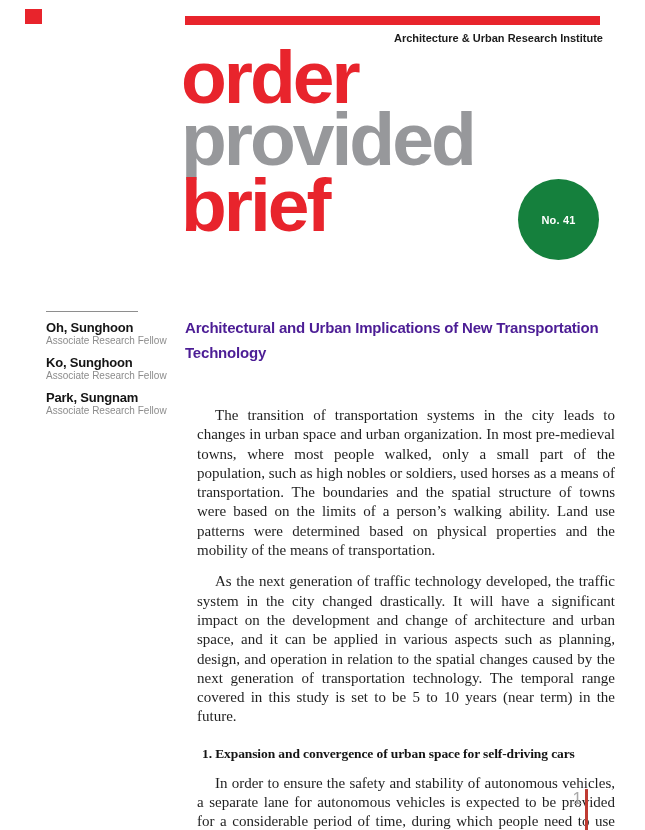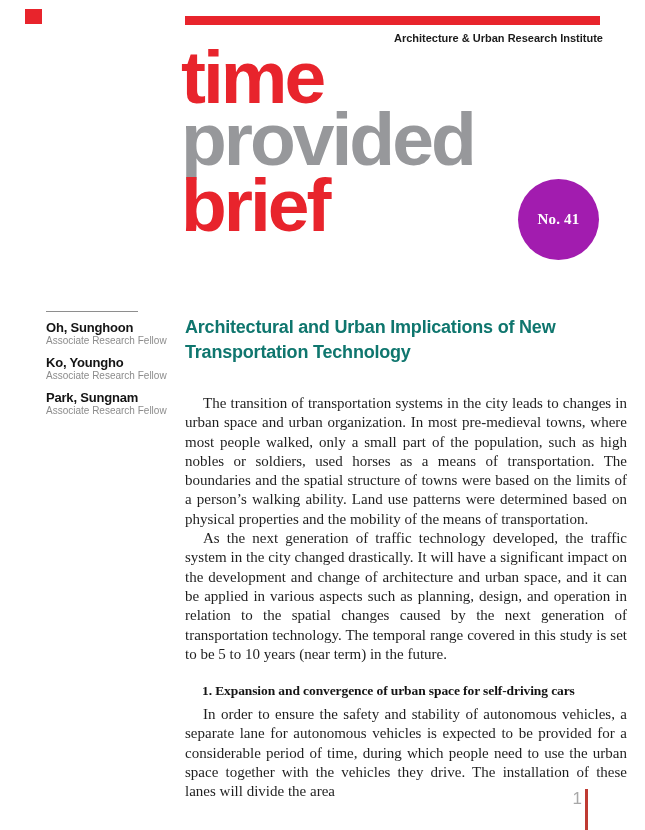--- a/index.html
+++ b/index.html
@@ -34,55 +34,54 @@
     font-weight: bold; font-size: 75px; line-height: 62px;
     letter-spacing: -3px;
   }
   .logo-auri     { top: 46px;  color: #e8242c; }
   .logo-research { top: 108px; color: #97989b; }
   .logo-brief    { top: 174px; color: #e8242c; }
   
   .issue-badge {
     position: absolute; left: 518px; top: 179px;
     width: 81px; height: 81px; border-radius: 50%;
-    background: #a21caf;
+    background: #15803d;
     display: flex; align-items: center; justify-content: center;
-    color: #ffffff; font-weight: bold; font-size: 15px;
+    color: #ffffff; font-weight: bold; font-size: 11px;
     letter-spacing: 0.2px;
-    font-family: Liberation Serif, serif;
   }
   
   .authors {
     position: absolute; left: 46px; top: 311px; width: 140px;
   }
   .authors-rule {
     border: none; border-top: 1px solid #8e8e8e;
     width: 92px; margin: 0 0 8px 0;
   }
   .author-entry { margin-bottom: 8px; }
   .author-name {
     font-size: 13px; font-weight: bold; color: #141414;
     line-height: 15px; letter-spacing: -0.2px;
   }
   .author-role {
     font-size: 10px; color: #8c8c8c; line-height: 12px;
   }
   
   .article-title {
     position: absolute; left: 185px; top: 315px; width: 430px;
-    font-size: 18px; line-height: 25px; font-weight: bold;
-    color: #0f766e; letter-spacing: -0.2px;
+    font-size: 15px; line-height: 25px; font-weight: bold;
+    color: #4c1d95; letter-spacing: -0.2px;
   }
   .article-body {
     position: absolute; left: 185px; top: 394px; width: 442px;
     font-family: "Liberation Serif", serif;
     font-size: 15px; line-height: 19.3px; color: #1f1f1f;
     text-align: justify;
   }
-  .article-body p { text-indent: 18px; margin: 0; }
+  .article-body p { text-indent: 18px; margin: 12px; }
   .section-heading {
     font-family: Liberation Serif, serif;
     font-size: 13.5px; line-height: 17px; font-weight: bold;
     color: #141414; letter-spacing: -0.1px;
     padding-left: 17px; margin-top: 18px; margin-bottom: 6px;
     white-space: nowrap; text-indent: 0;
   }
   
   .page-number {
     position: absolute; left: 540px; top: 789px; width: 42px;
@@ -99,37 +98,37 @@
 
 <div class="page">
 
   <div class="corner-mark"></div>
 
   <div class="header-rule"></div>
 
   <div class="institute-name">Architecture &amp; Urban Research Institute</div>
 
   <div class="logo">
-    <div class="logo-line logo-auri">time</div>
+    <div class="logo-line logo-auri">order</div>
     <div class="logo-line logo-research">provided</div>
     <div class="logo-line logo-brief">brief</div>
   </div>
 
   <div class="issue-badge">
     <span>No. 41</span>
   </div>
 
   <div class="authors">
     <hr class="authors-rule">
     <div class="author-entry">
       <div class="author-name">Oh, Sunghoon</div>
       <div class="author-role">Associate Research Fellow</div>
     </div>
     <div class="author-entry">
-      <div class="author-name">Ko, Youngho</div>
+      <div class="author-name">Ko, Sunghoon</div>
       <div class="author-role">Associate Research Fellow</div>
     </div>
     <div class="author-entry">
       <div class="author-name">Park, Sungnam</div>
       <div class="author-role">Associate Research Fellow</div>
     </div>
   </div>
 
   <h1 class="article-title">Architectural and Urban Implications of New Transportation Technology</h1>
 

